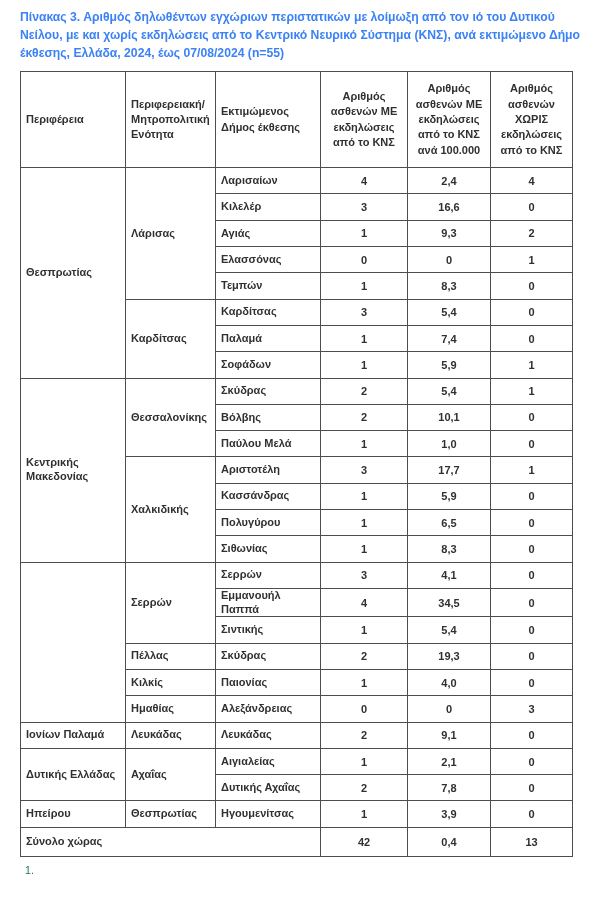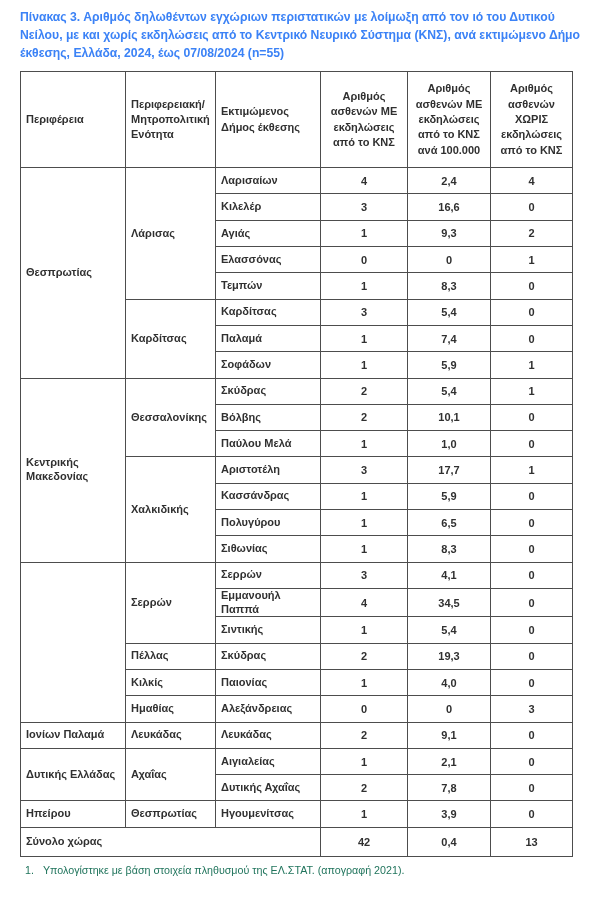--- a/index.html
+++ b/index.html
@@ -244,16 +244,15 @@
           <td colspan="3" class="name">Σύνολο χώρας</td>
           <td class="num">42</td>
           <td class="num">0,4</td>
           <td class="num">13</td>
         </tr>
       </tbody>
   </table>
 
   <div class="footnote">
     <span>1.</span>
-    <span>Υπολογίστηκε με βάση στοιχεία πληθυσμού της ΕΛ.ΣΤΑΤ. (απογραφή 2021).</span>
   </div>
 
 </div>
 
 </body></html>

